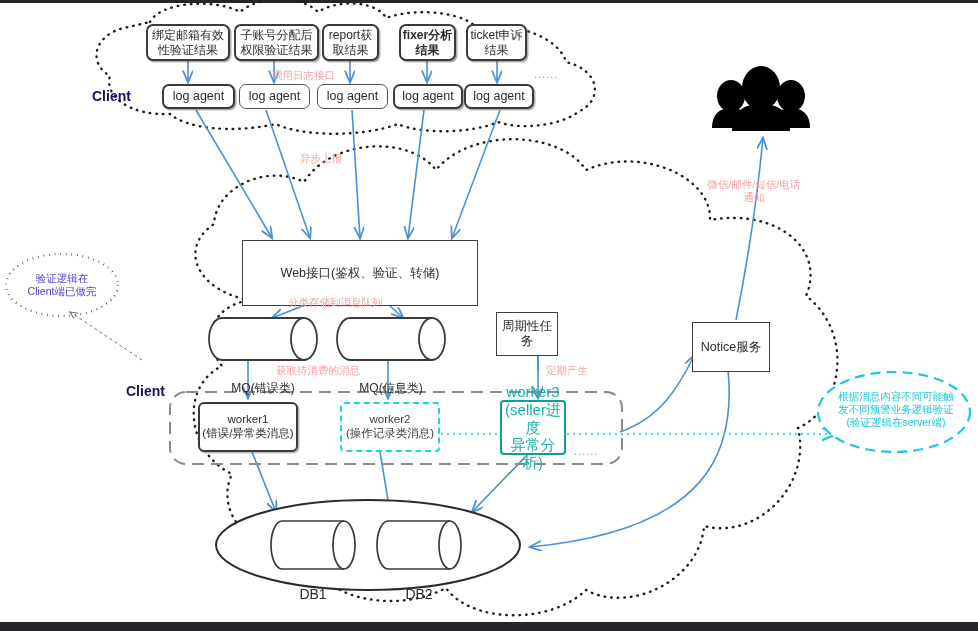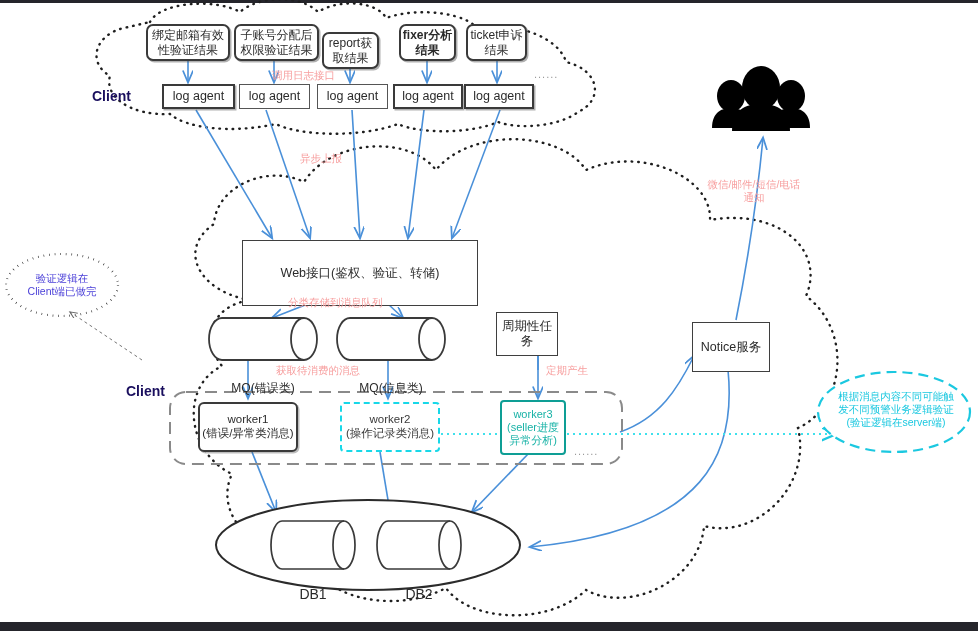--- a/index.html
+++ b/index.html
@@ -34,21 +34,21 @@
   }
   
   .evt-box {
     border: 2px solid #3a3a3a;
     border-radius: 7px;
     font-size: 12px;
     box-shadow: 1.5px 1.5px 0 rgba(80,80,80,0.45);
   }
   .agent-box {
     border: 1.6px solid #555;
-    border-radius: 0;
+    border-radius: 7px;
     font-size: 12.5px;
   }
   .agent-box.shadowed {
     border: 2px solid #3a3a3a;
     box-shadow: 1.5px 1.5px 0 rgba(80,80,80,0.45);
   }
   .plain-box {
     border: 1.6px solid #3f3f3f;
     font-size: 12.5px;
   }
@@ -61,21 +61,21 @@
   }
   .worker-dashed-cyan {
     border: 2.2px dashed #18d8e8;
     border-radius: 4px;
     font-size: 11.5px;
     color: #3a3a3a;
   }
   .worker-teal {
     border: 2.2px solid #0e9e95;
     border-radius: 4px;
-    font-size: 11px;
+    font-size: 15px;
     color: #17b2a6;
   }
   .label {
     position: absolute;
     white-space: pre-line;
     text-align: center;
     line-height: 1.2;
   }
   .label-pink { color: #f79e9e; font-size: 10.5px; }
   .label-group { color: #1a0f5e; font-weight: bold; font-size: 14px; margin-top: 28px; }
@@ -251,21 +251,21 @@
   </svg>
 
   <div class="label label-group" style="left:92px; top:60px;">Client</div>
 
   <div class="label label-group" style="left:126px; top:355px;">Client</div>
 
   <div class="node evt-box" style="left:146px; top:24px; width:84px; height:37px;">绑定邮箱有效
 性验证结果</div>
   <div class="node evt-box" style="left:234px; top:24px; width:85px; height:37px;">子账号分配后
 权限验证结果</div>
-  <div class="node evt-box" style="left:322px; top:24px; width:57px; height:37px;margin-top:8px;">report获
+  <div class="node evt-box" style="left:322px; top:24px; width:57px; height:37px;">report获
 取结果</div>
   <div class="node evt-box" style="left:399px; top:24px; width:57px; height:37px;font-weight:bold;">fixer分析
 结果</div>
   <div class="node evt-box" style="left:466px; top:24px; width:61px; height:37px;">ticket申诉
 结果</div>
 
   <div class="label label-ellipsis" style="left:534px; top:68px;">......</div>
 
   <div class="node agent-box shadowed" style="left:162px; top:84px; width:73px; height:25px;">log agent</div>
   <div class="node agent-box" style="left:239px; top:84px; width:71px; height:25px;">log agent</div>

